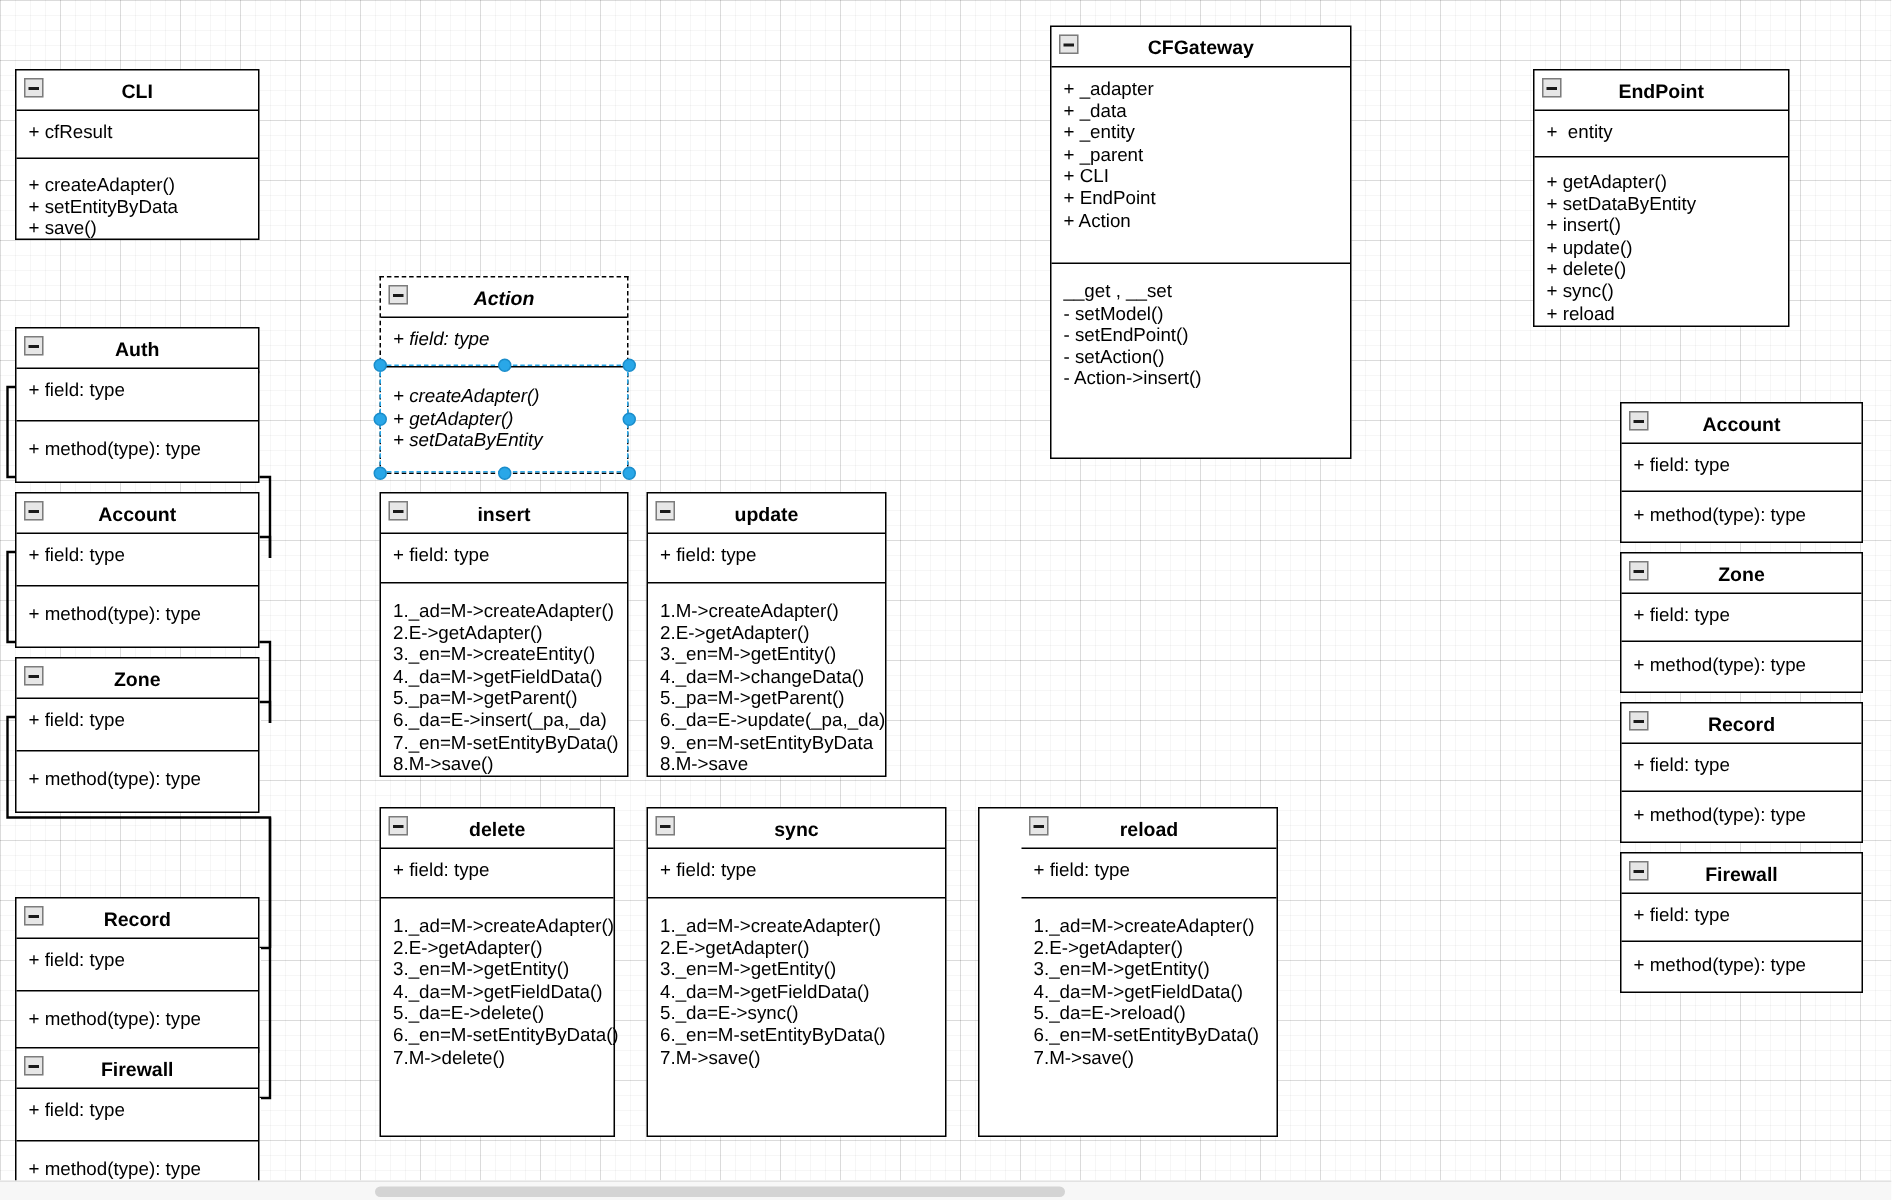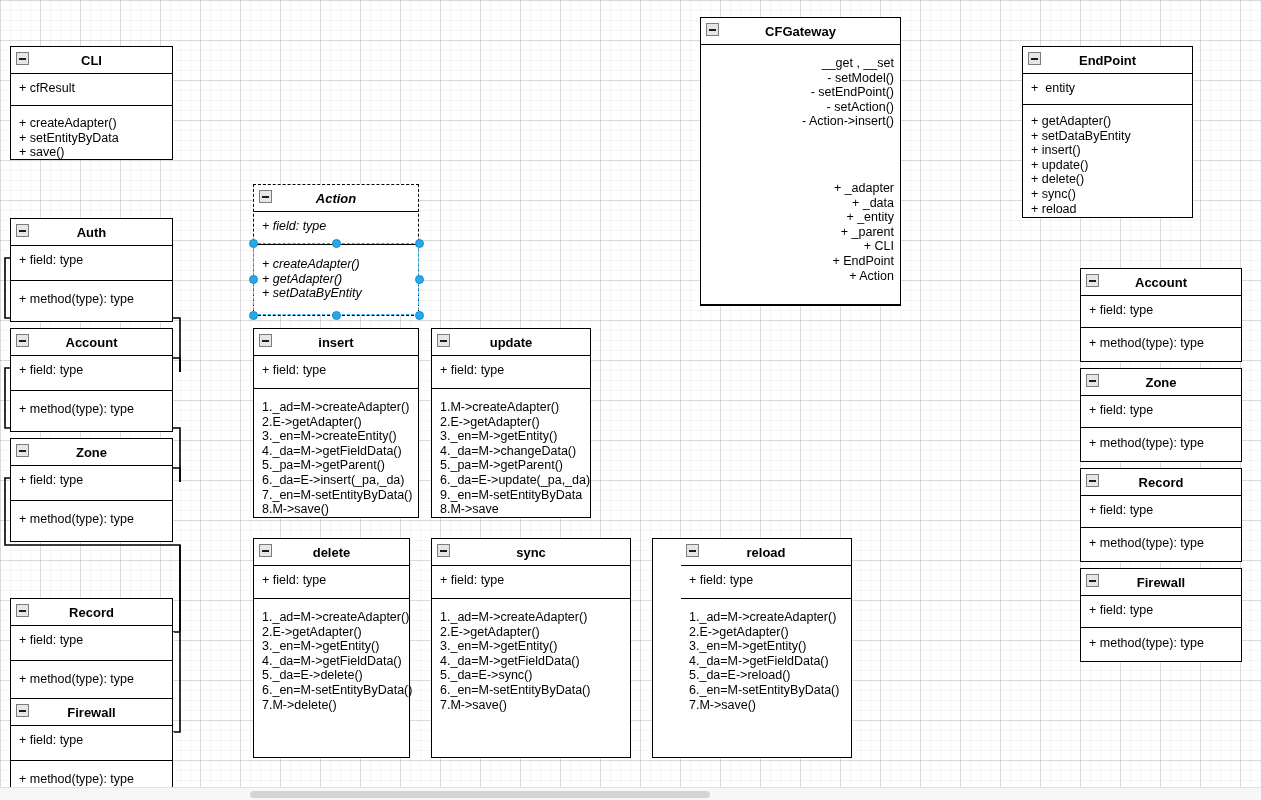--- a/index.html
+++ b/index.html
@@ -136,40 +136,40 @@
         </div>
         <div class="uml-comp" style="height: 33px;">
           <div class="row">+ field: type</div>
         </div>
         <div class="uml-comp last" style="height: 70px; padding-top: 12px;">
           <div class="row">+ createAdapter()</div>
           <div class="row">+ getAdapter()</div>
           <div class="row">+ setDataByEntity</div>
         </div>
       </div>
-      <div class="umlclass" style="left: 700px; top: 17px; width: 201px; text-align: right;">
+      <div class="umlclass" style="left: 700px; top: 17px; width: 201px;">
         <div class="uml-title">
           <span class="collapse-icon"></span>
           <span>CFGateway</span>
-        </div>
-        <div class="uml-comp last" style="height: 129px; padding-top: 11px;">
-          <div class="row">__get , __set</div>
-          <div class="row">- setModel()</div>
-          <div class="row">- setEndPoint()</div>
-          <div class="row">- setAction()</div>
-          <div class="row">- Action-&gt;insert()</div>
         </div>
         <div class="uml-comp" style="height: 131px;">
           <div class="row">+ _adapter</div>
           <div class="row">+ _data</div>
           <div class="row">+ _entity</div>
           <div class="row">+ _parent</div>
           <div class="row">+ CLI</div>
           <div class="row">+ EndPoint</div>
           <div class="row">+ Action</div>
+        </div>
+        <div class="uml-comp last" style="height: 129px; padding-top: 11px;">
+          <div class="row">__get , __set</div>
+          <div class="row">- setModel()</div>
+          <div class="row">- setEndPoint()</div>
+          <div class="row">- setAction()</div>
+          <div class="row">- Action-&gt;insert()</div>
         </div>
       </div>
       <div class="umlclass" style="left: 1022px; top: 46px; width: 171px;">
         <div class="uml-title">
           <span class="collapse-icon"></span>
           <span>EndPoint</span>
         </div>
         <div class="uml-comp" style="height: 31px;">
           <div class="row">+  entity</div>
         </div>

